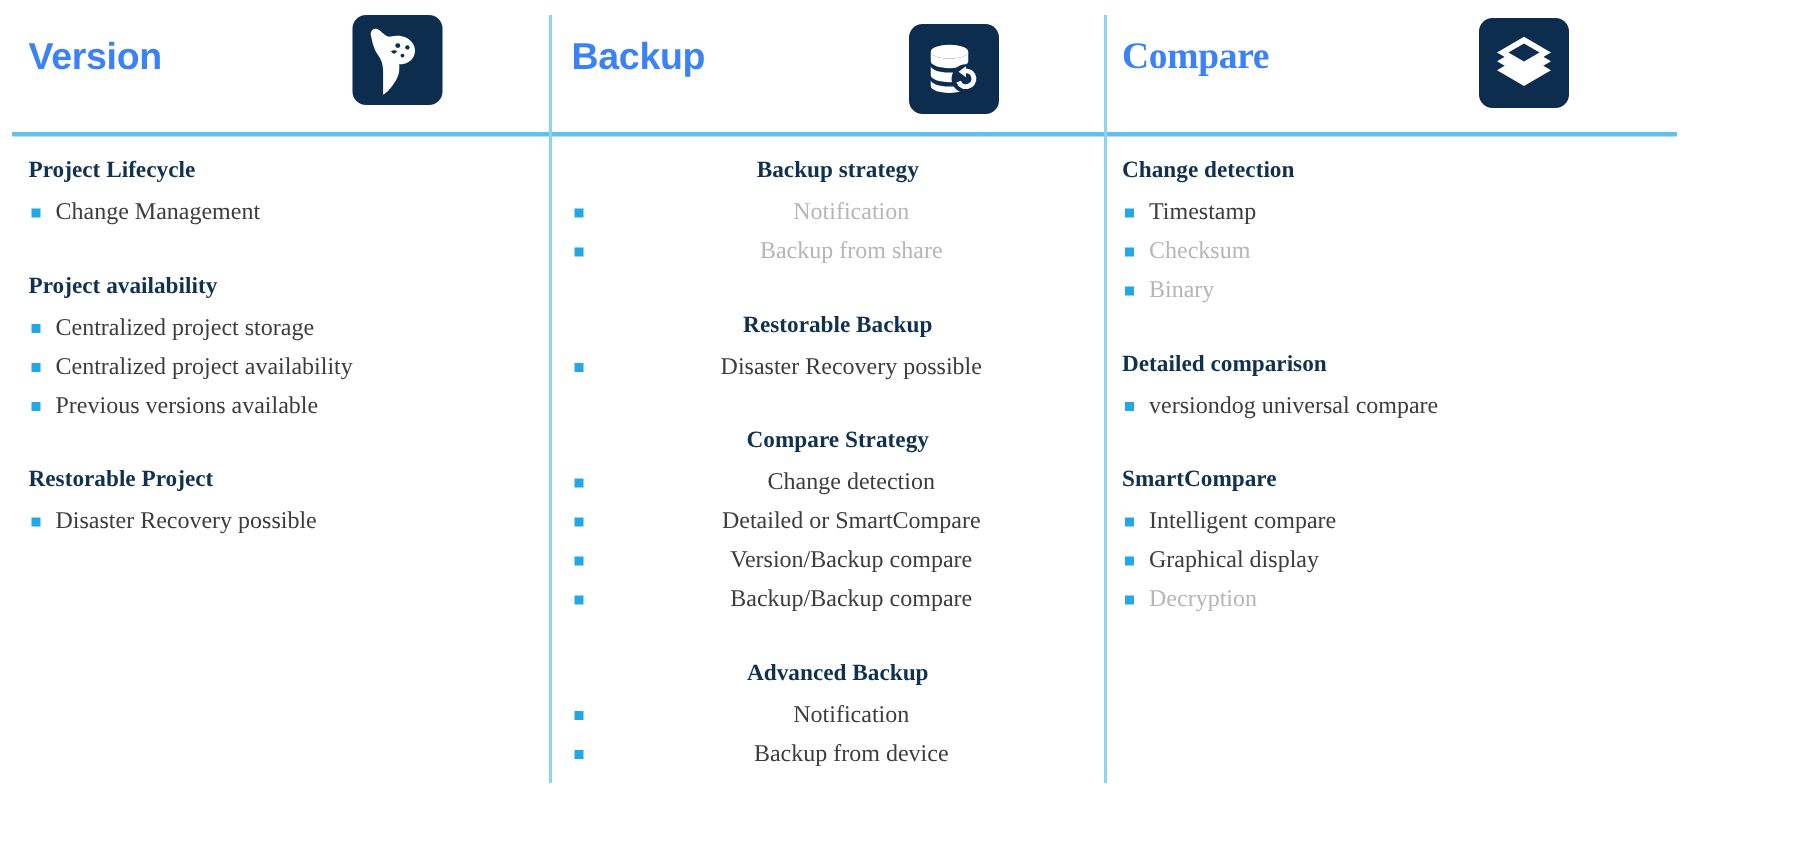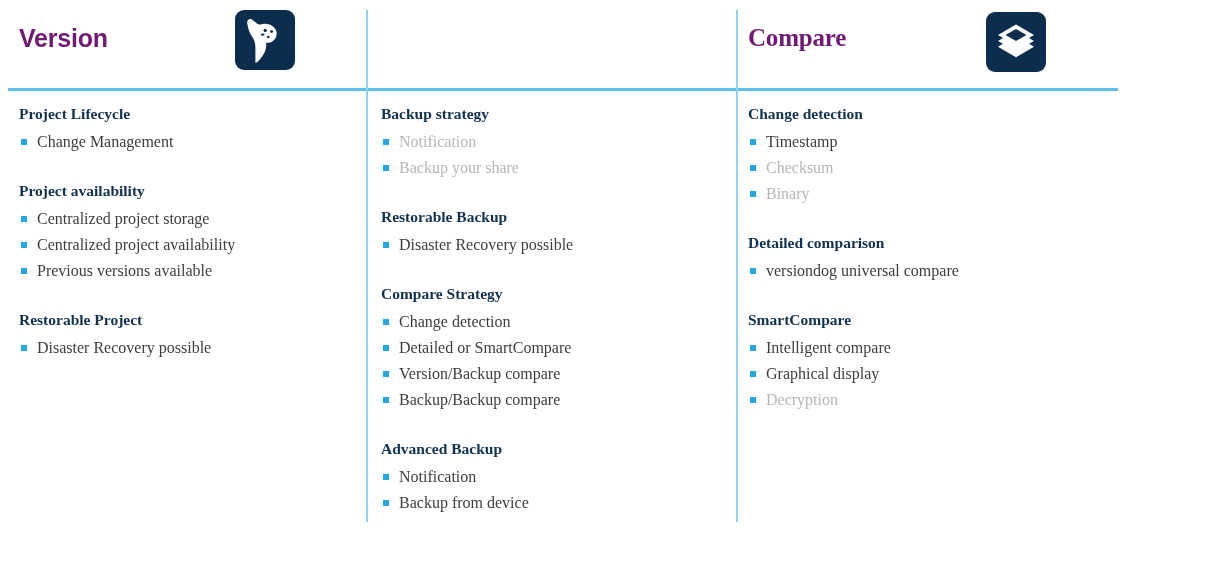--- a/index.html
+++ b/index.html
@@ -60,21 +60,21 @@
     left: 0;
     right: 0;
     height: 88px;
   }
   .col-title {
     position: absolute;
     left: 19px;
     top: 24px;
     font-size: 25px;
     font-weight: bold;
-    color: #701a75;
+    color: #3b82f6;
     letter-spacing: -0.2px;
     white-space: nowrap;
   }
   .col-1 .col-title { left: 15px; }
   .col-2 .col-title { left: 12px; font-family: Liberation Serif, serif; }
 
   .icon-tile {
     position: absolute;
     width: 60px;
     height: 60px;
@@ -93,21 +93,21 @@
 
   
   .col-body {
     position: absolute;
     top: 104px;
     left: 0;
     right: 0;
     font-family: Liberation Serif, serif;
   }
   .col-0 .col-body { padding-left: 19px; }
-  .col-1 .col-body { padding-left: 15px; }
+  .col-1 .col-body { padding-left: 15px; text-align: center; }
   .col-2 .col-body { padding-left: 12px; }
 
   .group { margin-bottom: 26px; }
   .group:last-child { margin-bottom: 0; }
 
   .group-title {
     font-size: 15.5px;
     font-weight: bold;
     color: #10314F;
     line-height: 20px;
@@ -229,32 +229,47 @@
             <span class="bullet-mark"></span>
             <span>Disaster Recovery possible</span>
           </li>
         </ul>
       </div>
 
     </div>
   </div>
 
   <div class="column col-1">
+    <div class="col-head">
+      <div class="col-title">Backup</div>
+      <div class="icon-tile">
+        <svg width="40" height="40" viewBox="0 0 40 40" aria-hidden="true">
+          <ellipse cx="17" cy="8.5" rx="12.5" ry="4.6" fill="#ffffff"></ellipse>
+          <path fill="#ffffff" d="M4.5 8.5 v6.4 c0 2.55 5.6 4.6 12.5 4.6 s12.5 -2.05 12.5 -4.6 v-6.4 c0 2.55 -5.6 4.6 -12.5 4.6 s-12.5 -2.05 -12.5 -4.6 z"></path>
+          <path fill="#ffffff" d="M4.5 17.8 v6.4 c0 2.55 5.6 4.6 12.5 4.6 s12.5 -2.05 12.5 -4.6 v-6.4 c0 2.55 -5.6 4.6 -12.5 4.6 s-12.5 -2.05 -12.5 -4.6 z"></path>
+          <path fill="#ffffff" d="M4.5 27.1 v4.3 c0 2.55 5.6 4.6 12.5 4.6 s12.5 -2.05 12.5 -4.6 v-4.3 c0 2.55 -5.6 4.6 -12.5 4.6 s-12.5 -2.05 -12.5 -4.6 z"></path>
+          <g>
+            <circle cx="28" cy="26.5" r="9.6" fill="#0D2D4E"></circle>
+            <path fill="#ffffff" d="M28 19.6 a6.9 6.9 0 1 1 -6.45 9.35 l3.1 -1.2 a3.58 3.58 0 1 0 3.35 -4.85 v2.6 l-5.0 -3.65 l5.0 -3.65 z"></path>
+          </g>
+        </svg>
+      </div>
+    </div>
     <div class="col-body">
 
       <div class="group">
         <div class="group-title">Backup strategy</div>
         <ul class="bullet-list">
           <li class="bullet-item dim">
             <span class="bullet-mark"></span>
             <span>Notification</span>
           </li>
           <li class="bullet-item dim">
             <span class="bullet-mark"></span>
-            <span>Backup your share</span>
+            <span>Backup from share</span>
           </li>
         </ul>
       </div>
 
       <div class="group">
         <div class="group-title">Restorable Backup</div>
         <ul class="bullet-list">
           <li class="bullet-item">
             <span class="bullet-mark"></span>
             <span>Disaster Recovery possible</span>

